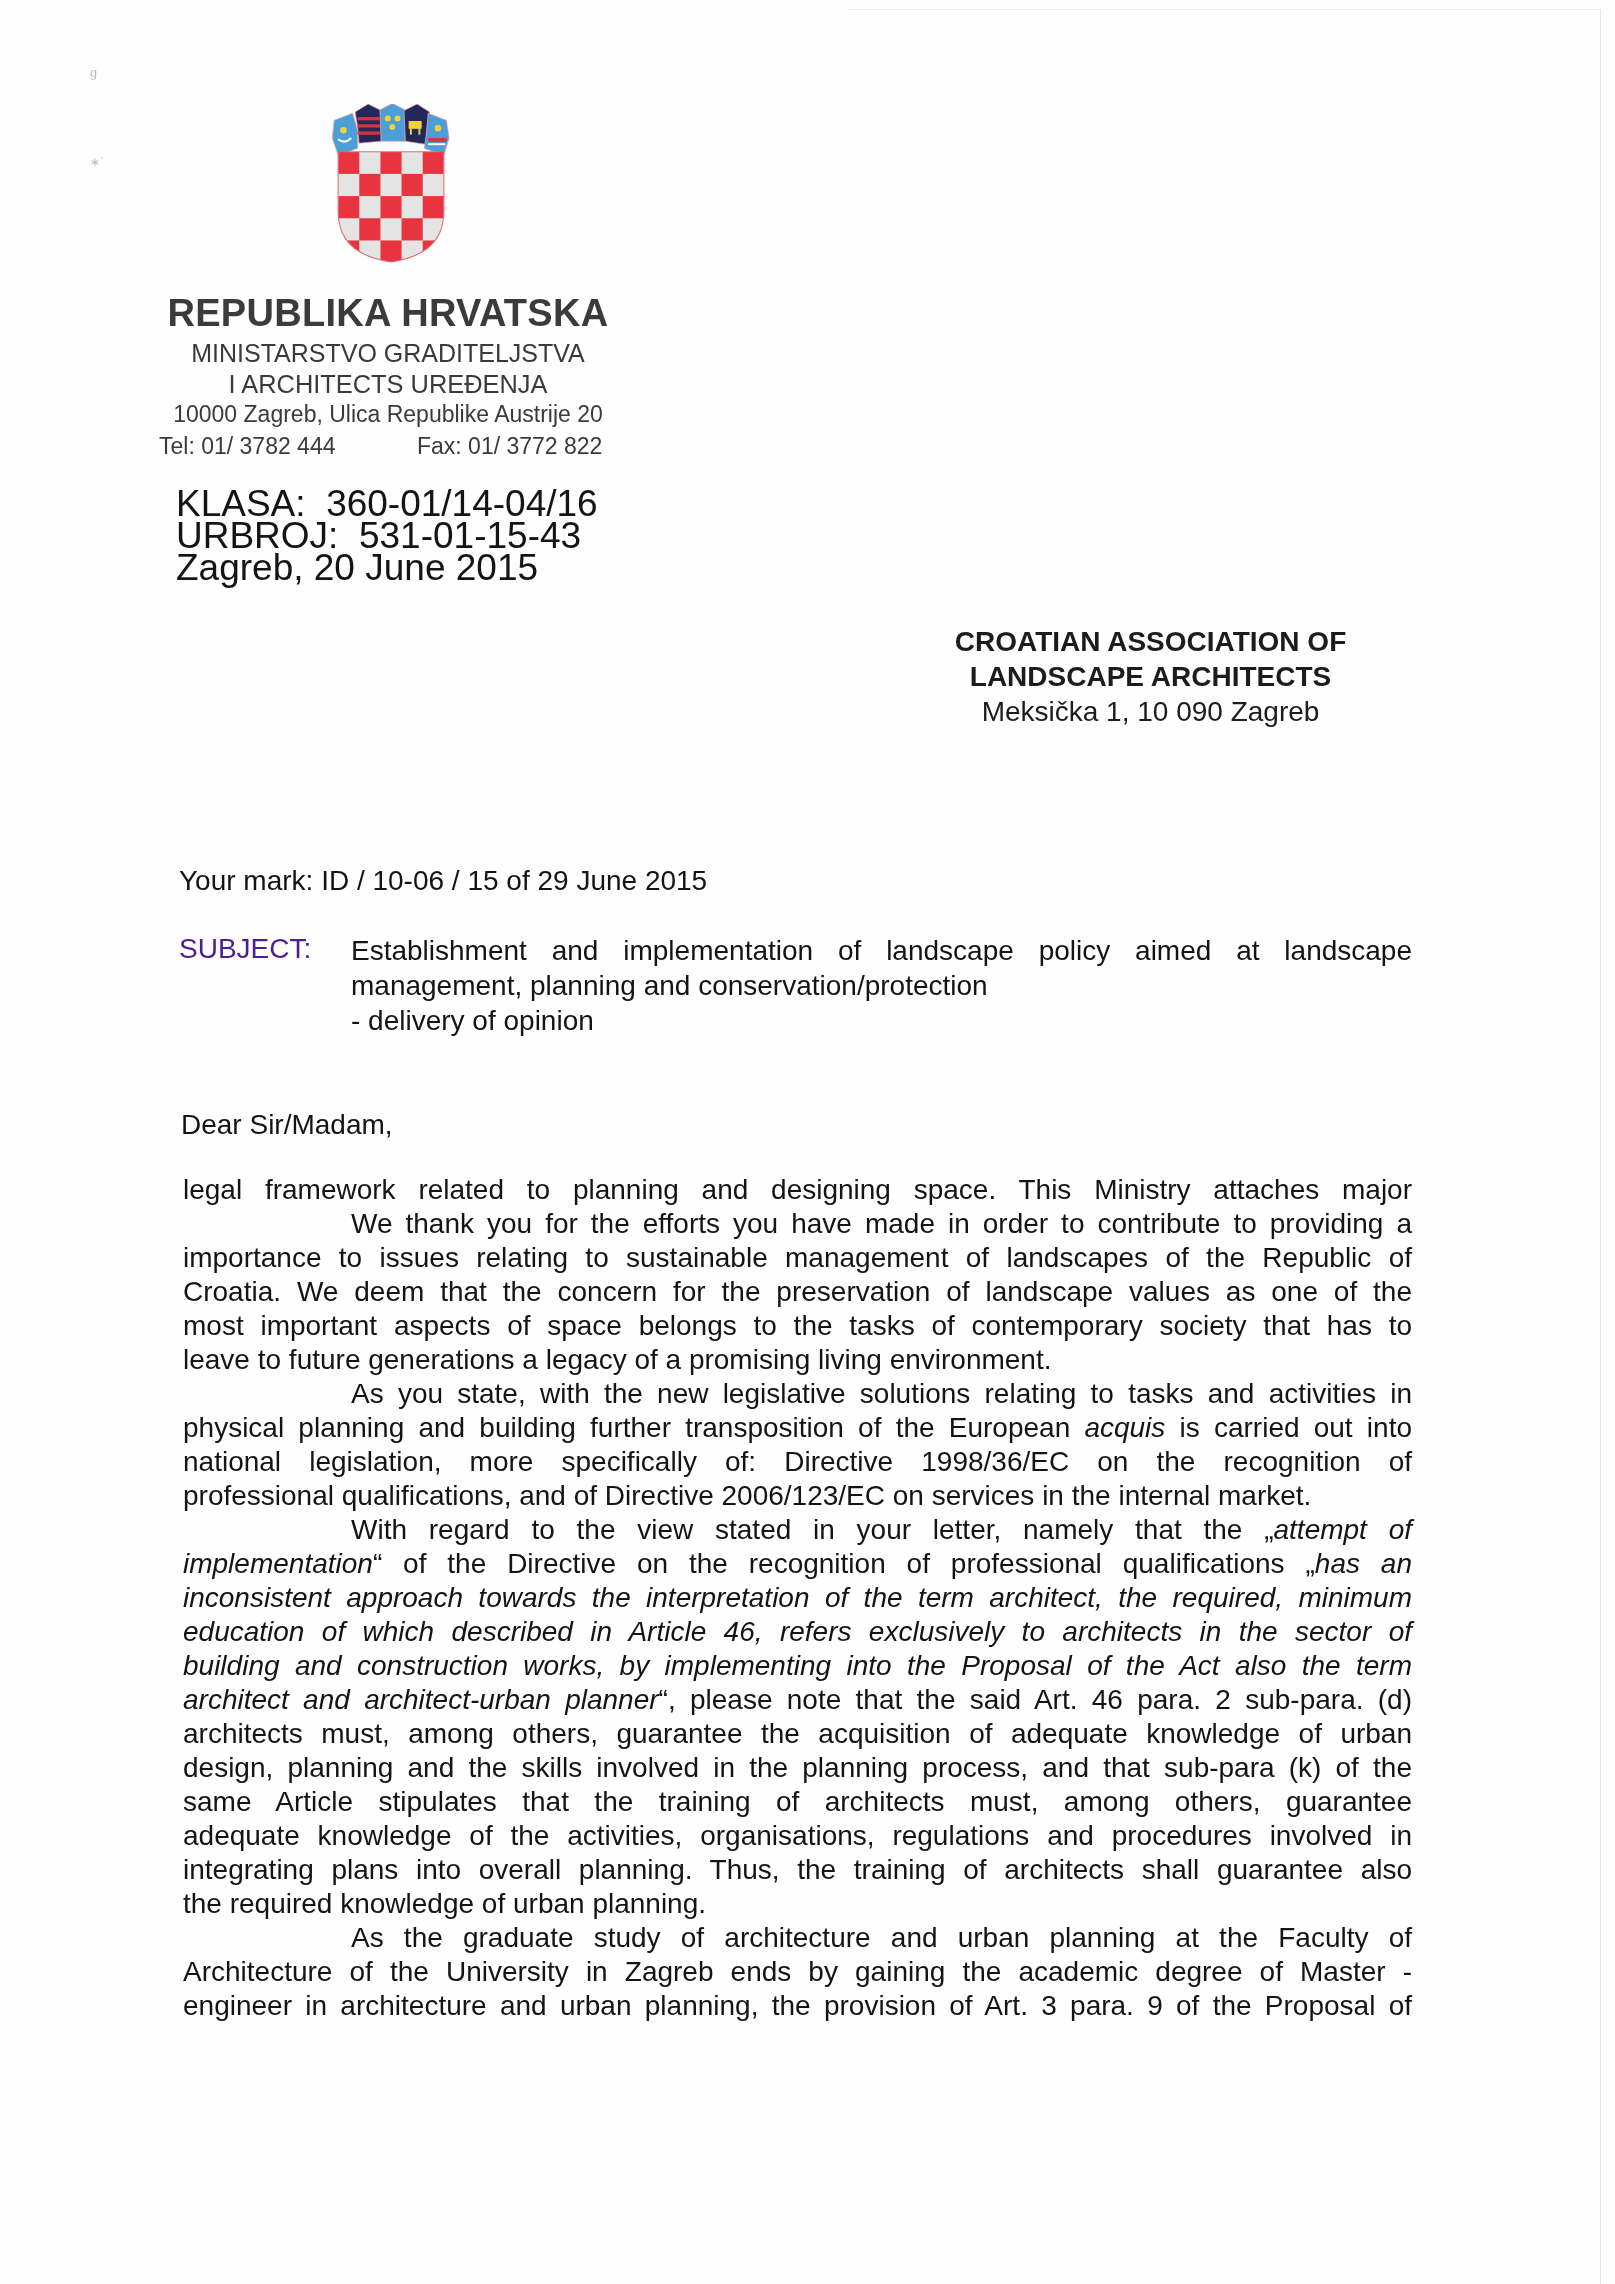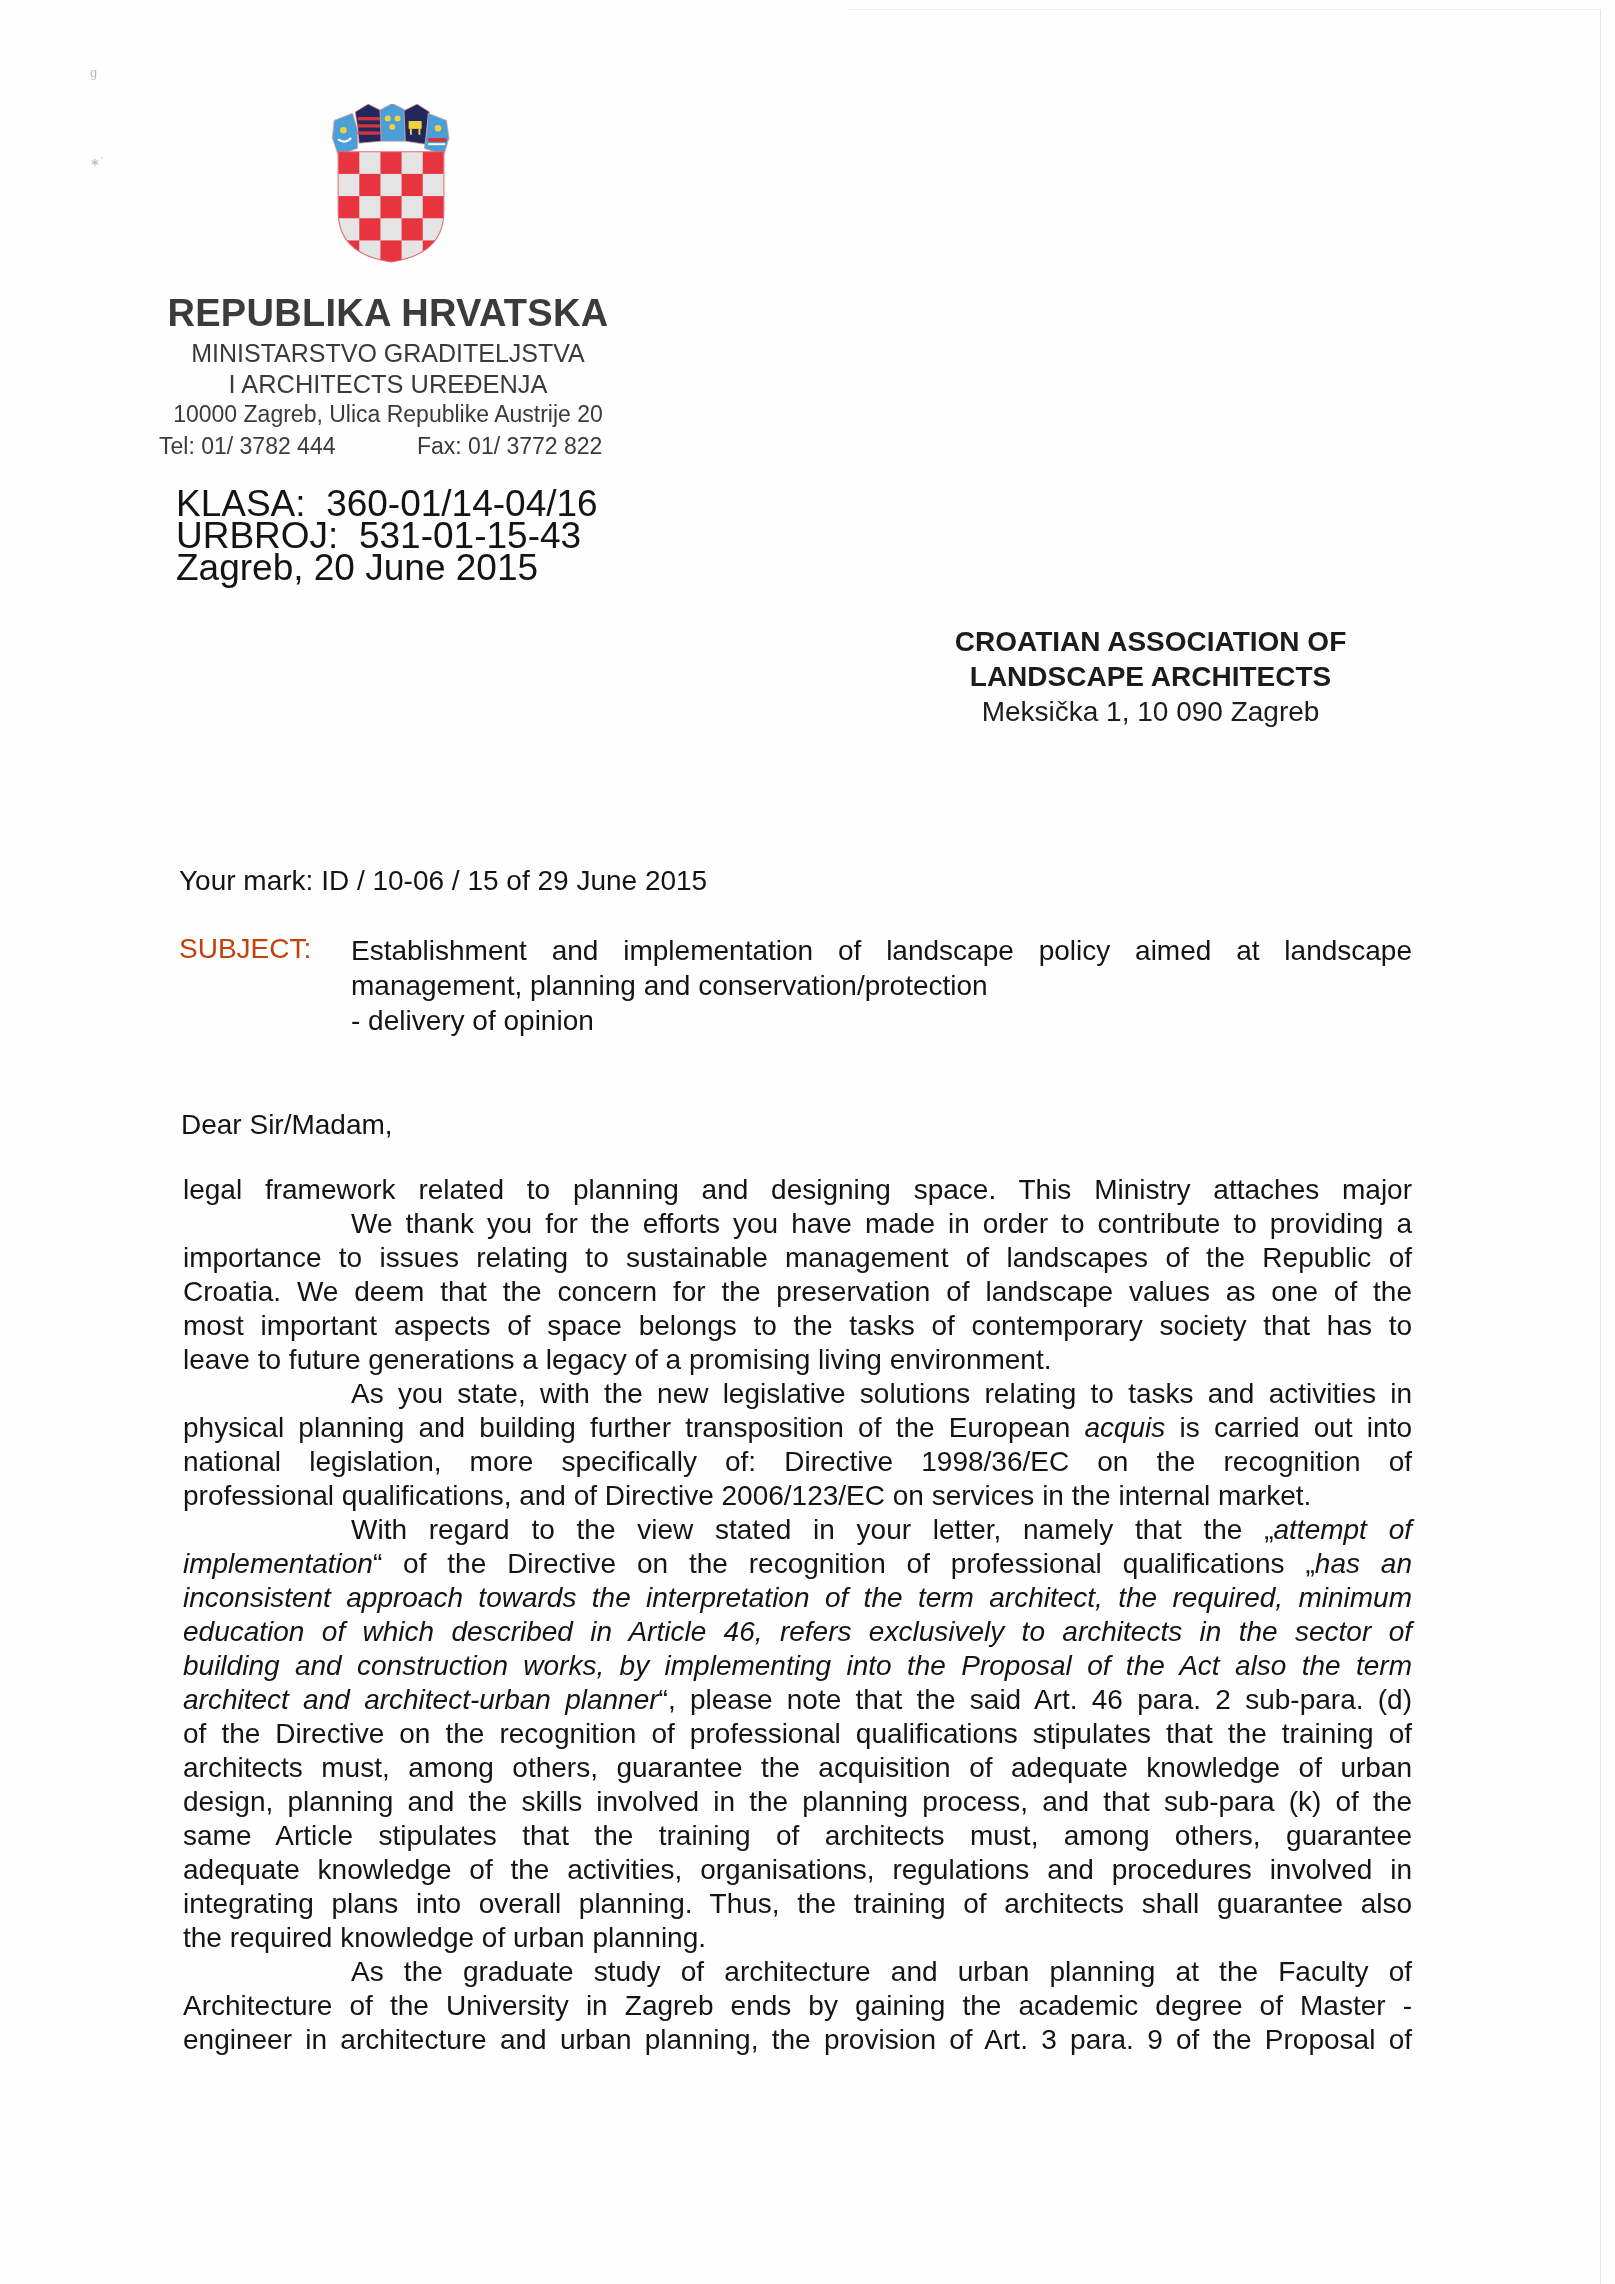--- a/index.html
+++ b/index.html
@@ -25,21 +25,21 @@
   
   .ref { position: absolute; left: 176px; top: 488px; font-size: 37px; line-height: 32px; color: #141414; }
   .ref div { white-space: nowrap; }
 
   
   .recip { position: absolute; left: 867px; width: 567px; top: 624px; text-align: center; font-size: 28px; line-height: 35px; color: #1c1c1c; }
   .recip .b { font-weight: bold; }
 
   
   .mark { position: absolute; left: 179px; top: 865px; font-size: 28px; white-space: nowrap; color: #141414; }
-  .subj-label { position: absolute; left: 179px; top: 933px; font-size: 28px; color: #c2410c; }
+  .subj-label { position: absolute; left: 179px; top: 933px; font-size: 28px; color: #4c1d95; }
   .subj-text { position: absolute; left: 351px; top: 933px; width: 1061px; font-size: 28px; line-height: 35px; color: #141414; }
   .jline { display: block; text-align: justify; text-align-last: justify; white-space: nowrap; }
   .jline.last { text-align: left; text-align-last: left; }
 
   .greeting { position: absolute; left: 181px; top: 1109px; font-size: 28px; color: #141414; white-space: nowrap; }
 
   
   .body { position: absolute; left: 183px; top: 1173px; width: 1229px; font-size: 28px; line-height: 34px; color: #141414; }
   .body .jline { overflow: visible; }
   .body .indent { padding-left: 168px; }
@@ -148,21 +148,20 @@
     <span class="jline"><span>physical planning and building further transposition of the European </span><em>acquis</em><span> is carried out into</span></span>
     <span class="jline">national legislation, more specifically of: Directive 1998/36/EC on the recognition of</span>
     <span class="jline last">professional qualifications, and of Directive 2006/123/EC on services in the internal market.</span>
 
     <span class="jline indent"><span>With regard to the view stated in your letter, namely that the „</span><em>attempt of</em></span>
     <span class="jline"><em>implementation</em><span>“ of the Directive on the recognition of professional qualifications „</span><em>has an</em></span>
     <span class="jline"><em>inconsistent approach towards the interpretation of the term architect, the required, minimum</em></span>
     <span class="jline"><em>education of which described in Article 46, refers exclusively to architects in the sector of</em></span>
     <span class="jline"><em>building and construction works, by implementing into the Proposal of the Act also the term</em></span>
     <span class="jline"><em>architect and architect-urban planner</em><span>“, please note that the said Art. 46 para. 2 sub-para. (d)</span></span>
-    <span class="jline">of the Directive on the recognition of professional qualifications stipulates that the training of</span>
     <span class="jline">architects must, among others, guarantee the acquisition of adequate knowledge of urban</span>
     <span class="jline">design, planning and the skills involved in the planning process, and that sub-para (k) of the</span>
     <span class="jline">same Article stipulates that the training of architects must, among others, guarantee</span>
     <span class="jline">adequate knowledge of the activities, organisations, regulations and procedures involved in</span>
     <span class="jline">integrating plans into overall planning. Thus, the training of architects shall guarantee also</span>
     <span class="jline last">the required knowledge of urban planning.</span>
 
     <span class="jline indent">As the graduate study of architecture and urban planning at the Faculty of</span>
     <span class="jline">Architecture of the University in Zagreb ends by gaining the academic degree of Master -</span>
     <span class="jline">engineer in architecture and urban planning, the provision of Art. 3 para. 9 of the Proposal of</span>

